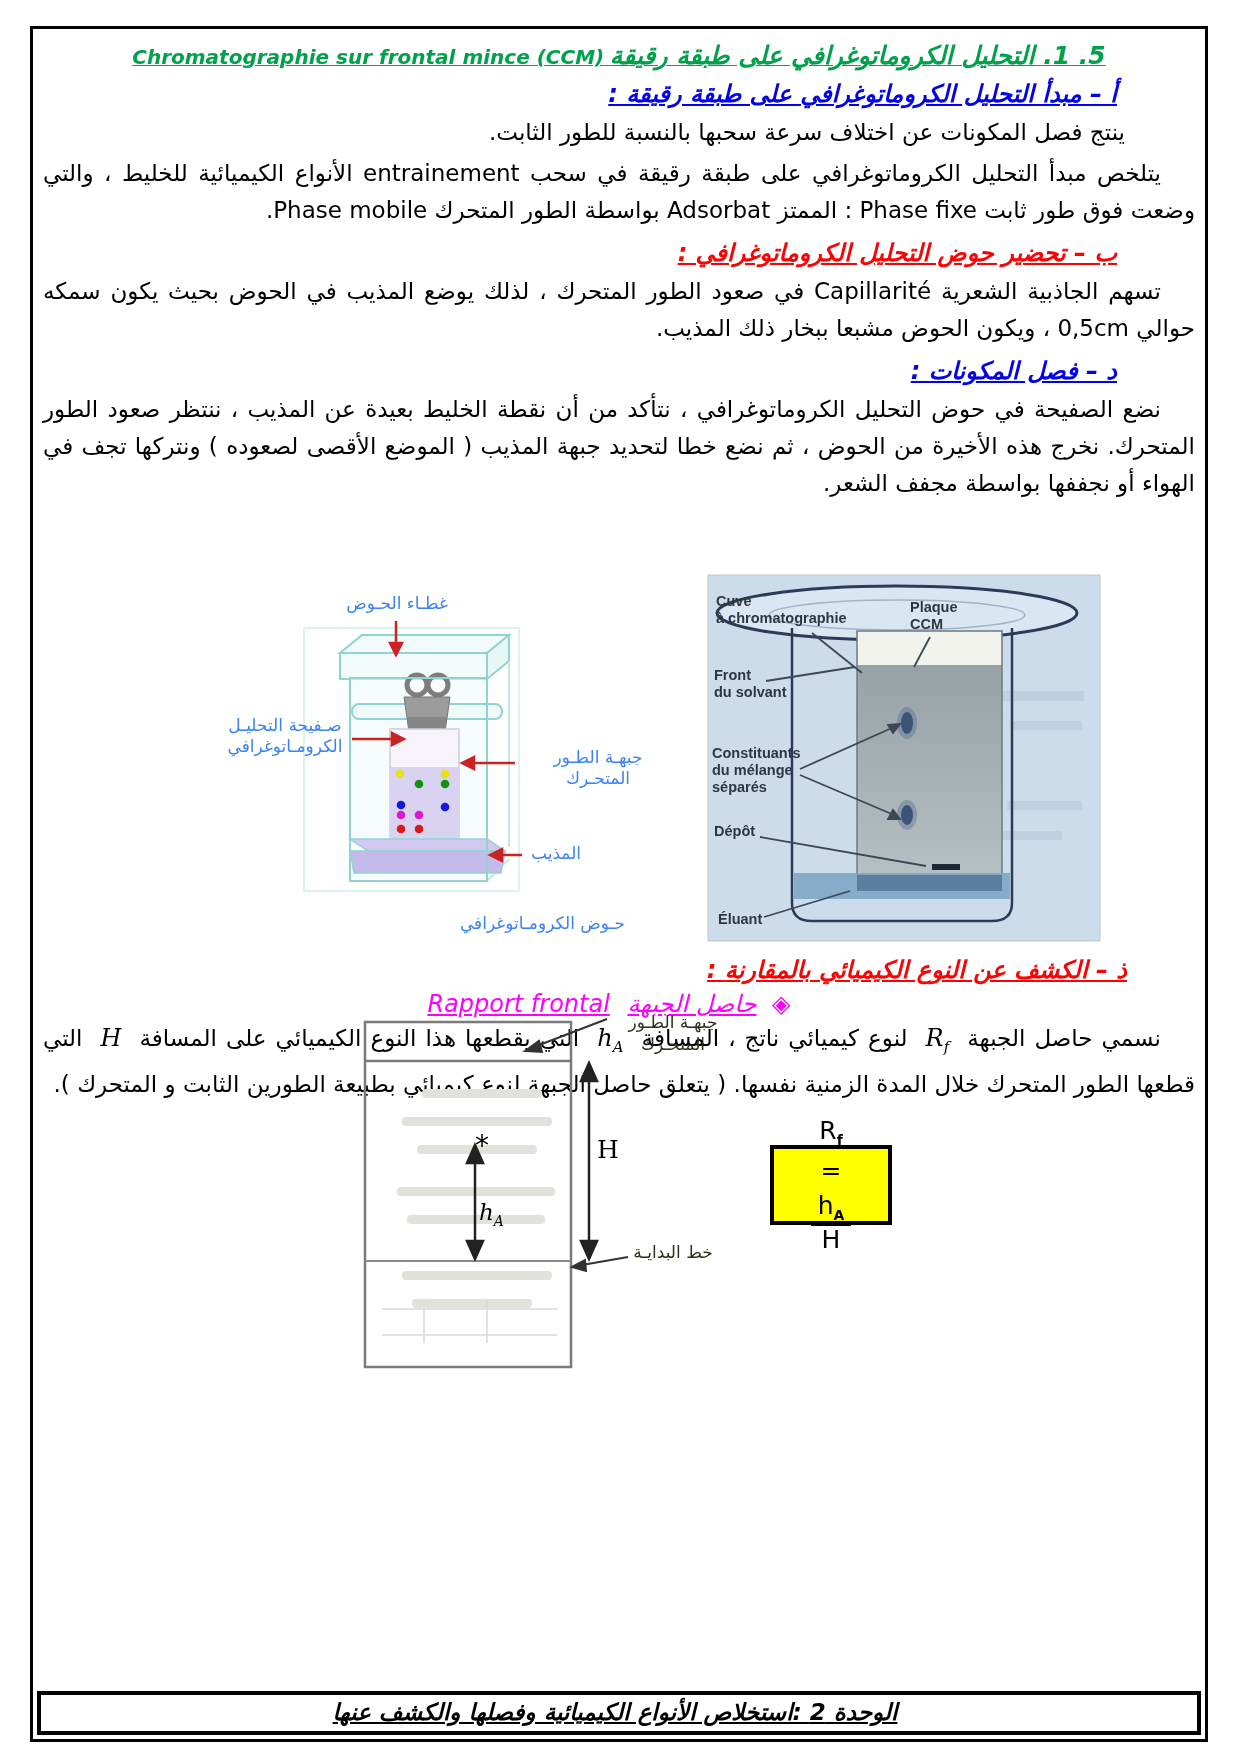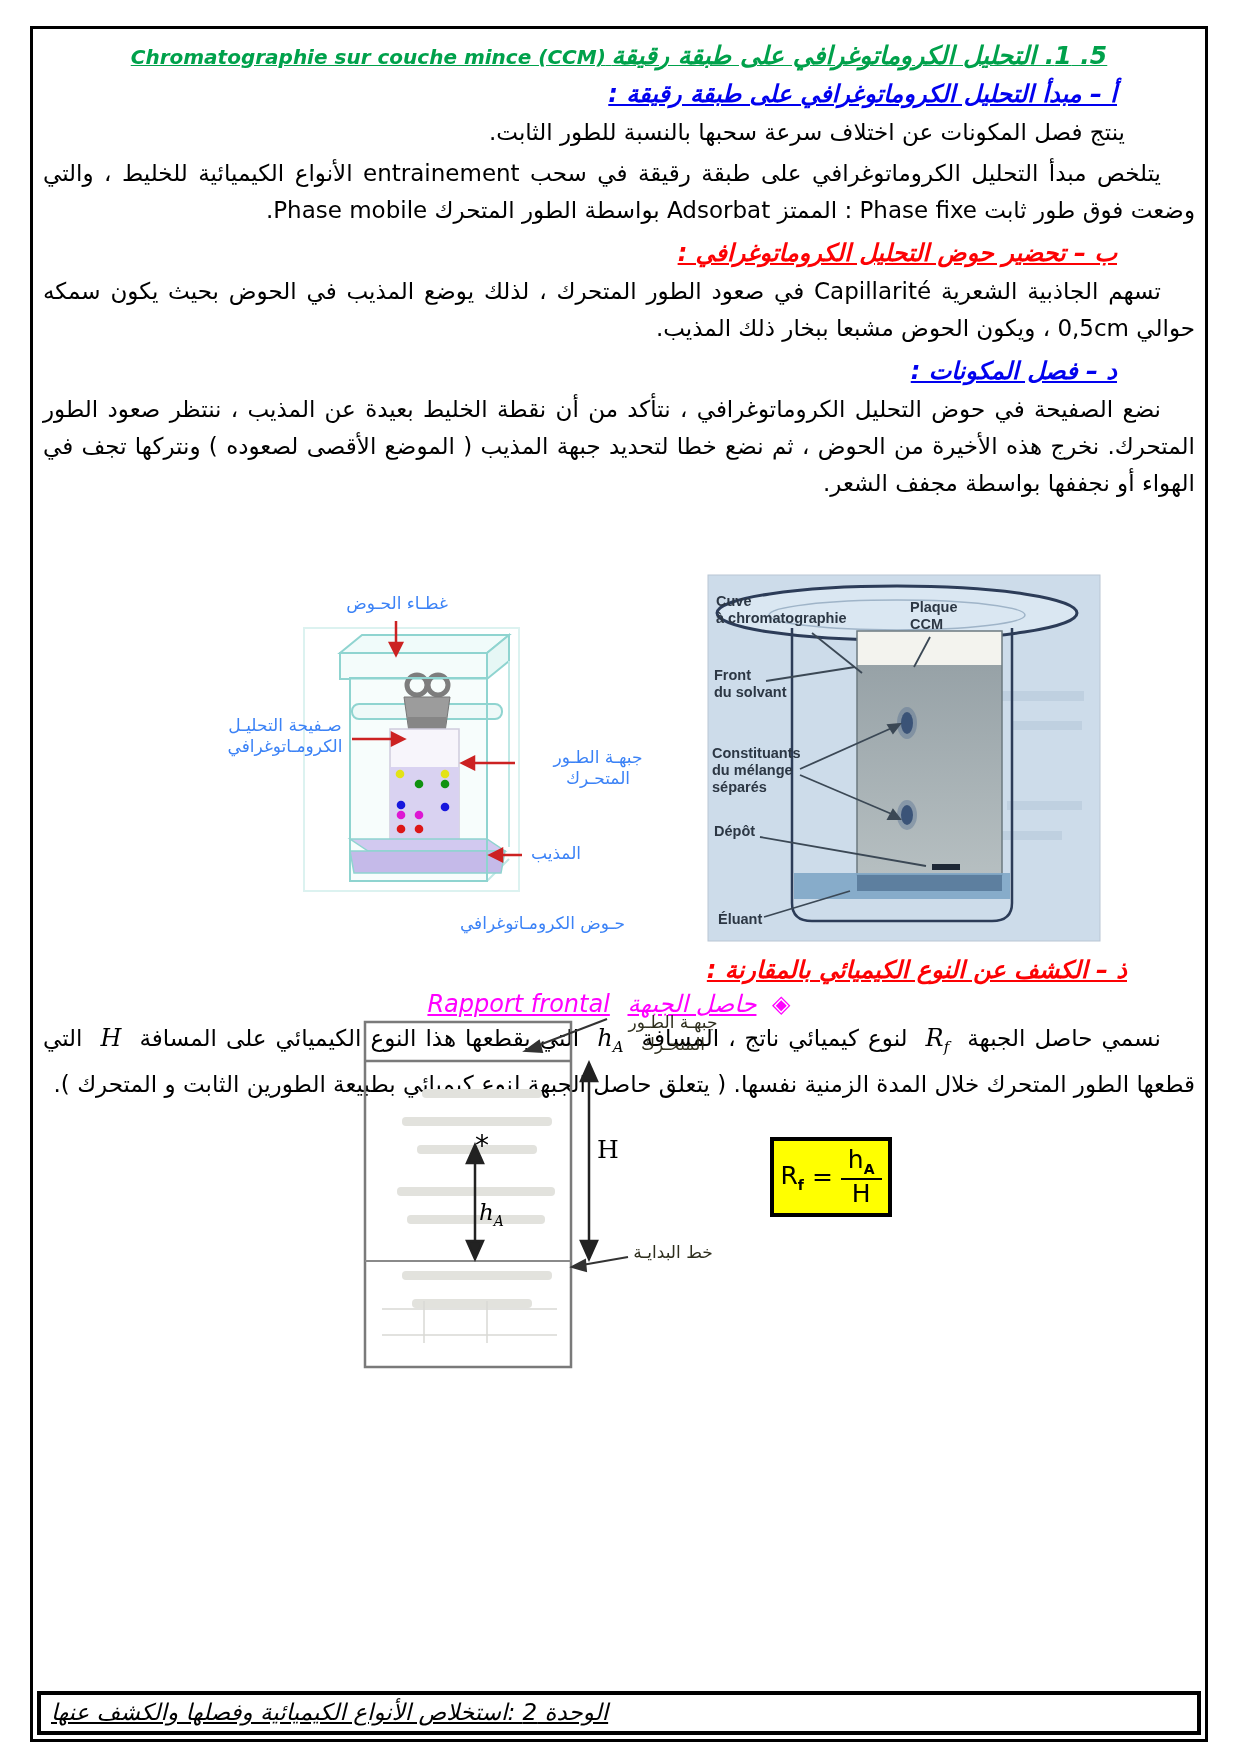--- a/index.html
+++ b/index.html
@@ -45,45 +45,45 @@
 
   
   .figrf{position:relative;height:390px;margin-top:-88px;}
   .figrf svg{position:absolute;left:321px;top:-10px;}
   .rf-lab{position:absolute;font-size:17px;color:#2e2e1d;text-align:center;line-height:22px;}
   .rf-h{position:absolute;left:556px;top:116px;font-family:"DejaVu Serif",serif;font-size:25px;}
   .rf-star{position:absolute;left:434px;top:110px;font-size:28px;}
   .rf-ha{position:absolute;left:438px;top:180px;font-family:"DejaVu Serif",serif;
     font-style:italic;font-size:23px;}
   .rf-ha sub{font-size:14px;}
-  .formula-box{position:absolute;left:729px;top:118px;width:114px;height:72px;
+  .formula-box{position:absolute;left:729px;top:126px;width:114px;height:72px;
     background:var(--formula_yellow);border:4px solid #000;
-    display:flex;align-items:center;justify-content:center;gap:8px;font-size:25px;}
+    display:flex;align-items:center;justify-content:center;gap:8px;font-size:25px;flex-direction:column;}
   .formula-box sub{font-size:14px;font-weight:bold;}
   .f-frac{display:inline-flex;flex-direction:column;align-items:center;line-height:1.05;}
   .f-num{border-bottom:2.5px solid #000;padding:0 7px 1px;}
   .f-den{padding-top:1px;}
 
   
   .footer{position:absolute;left:4px;right:4px;bottom:4px;border:4px solid #000;
     padding:4px 10px 6px;background:#fff;}
-  .footer-unit{direction:rtl;text-align:left;padding-right:8px;font-size:23px;
-    font-weight:normal;font-style:italic;text-decoration:underline;}
+  .footer-unit{direction:rtl;text-align:center;padding-right:8px;font-size:23px;
+    font-weight:bold;font-style:italic;text-decoration:underline;}
   .footer-prof{direction:ltr;text-align:left;font-size:23px;font-weight:bold;
     font-style:italic;font-family:"Liberation Sans",sans-serif;margin-top:4px;}
 </style>
 </head>
 <body>
 
 <div class="frame">
 <div class="content">
 
   <div class="title" dir="rtl">
     <span class="title-ar">5. 1. التحليل الكروماتوغرافي على طبقة رقيقة</span>
-    <span class="title-fr">Chromatographie sur couche mince (CCM)</span>
+    <span class="title-fr">Chromatographie sur frontal mince (CCM)</span>
   </div>
 
   <div class="sec-heading h-blue">أ – مبدأ التحليل الكروماتوغرافي على طبقة رقيقة :</div>
   <p class="body-p noindent">ينتج فصل المكونات عن اختلاف سرعة سحبها بالنسبة للطور الثابت.</p>
   <p class="body-p">يتلخص مبدأ التحليل الكروماتوغرافي على طبقة رقيقة في سحب entrainement الأنواع الكيميائية للخليط ، والتي وضعت فوق طور ثابت Phase fixe : الممتز Adsorbat بواسطة الطور المتحرك Phase mobile.</p>
 
   <div class="sec-heading h-red">ب – تحضير حوض التحليل الكروماتوغرافي :</div>
   <p class="body-p">تسهم الجاذبية الشعرية Capillarité في صعود الطور المتحرك ، لذلك يوضع المذيب في الحوض بحيث يكون سمكه حوالي 0,5cm ، ويكون الحوض مشبعا ببخار ذلك المذيب.</p>
 
 

